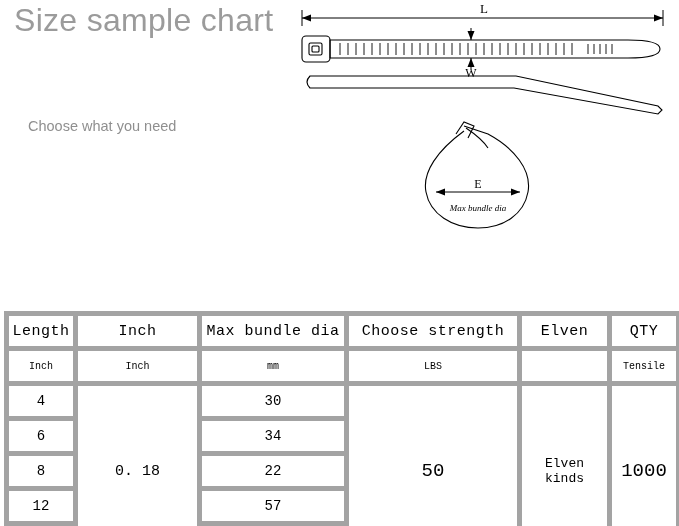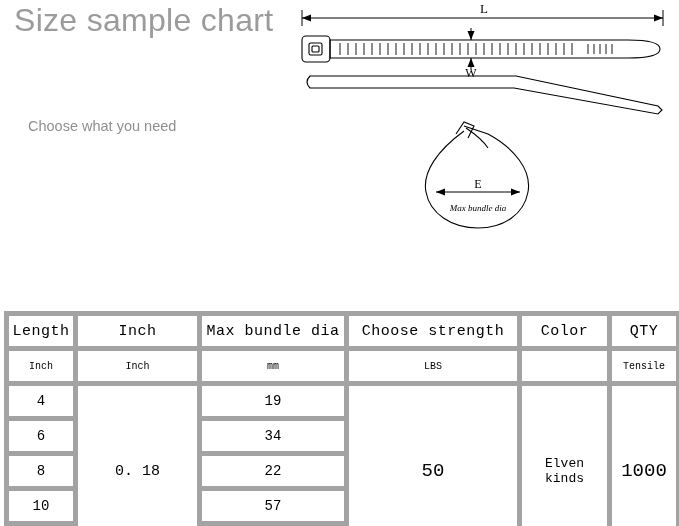--- a/index.html
+++ b/index.html
@@ -211,51 +211,51 @@
         <col class="c-tensile">
           <col class="c-color">
           <col class="c-qty">
       </colgroup>
       <thead>
         <tr>
           <th class="hd">Length</th>
           <th class="hd">Inch</th>
           <th class="hd">Max bundle dia</th>
           <th class="hd">Choose strength</th>
-          <th class="hd">Color</th>
+          <th class="hd">Elven</th>
           <th class="hd">QTY</th>
         </tr>
       </thead>
       <tbody>
         <tr>
           <td class="unit">Inch</td>
           <td class="unit">Inch</td>
           <td class="unit">mm</td>
           <td class="unit">LBS</td>
           <td class="unit"></td>
           <td class="unit">Tensile</td>
         </tr>
         <tr>
           <td class="val">4</td>
           <td class="width-cell" rowspan="5">0. 18</td>
-          <td class="val">19</td>
+          <td class="val">30</td>
           <td class="big" rowspan="5">50</td>
           <td class="mid" rowspan="5">Elven kinds</td>
           <td class="big" rowspan="5">1000</td>
         </tr>
         <tr>
           <td class="val">6</td>
           <td class="val">34</td>
         </tr>
         <tr>
           <td class="val">8</td>
           <td class="val">22</td>
         </tr>
         <tr>
-          <td class="val">10</td>
+          <td class="val">12</td>
           <td class="val">57</td>
         </tr>
         <tr>
           <td class="val">12</td>
           <td class="val">82</td>
         </tr>
       </tbody>
     </table>
   </div>
 

